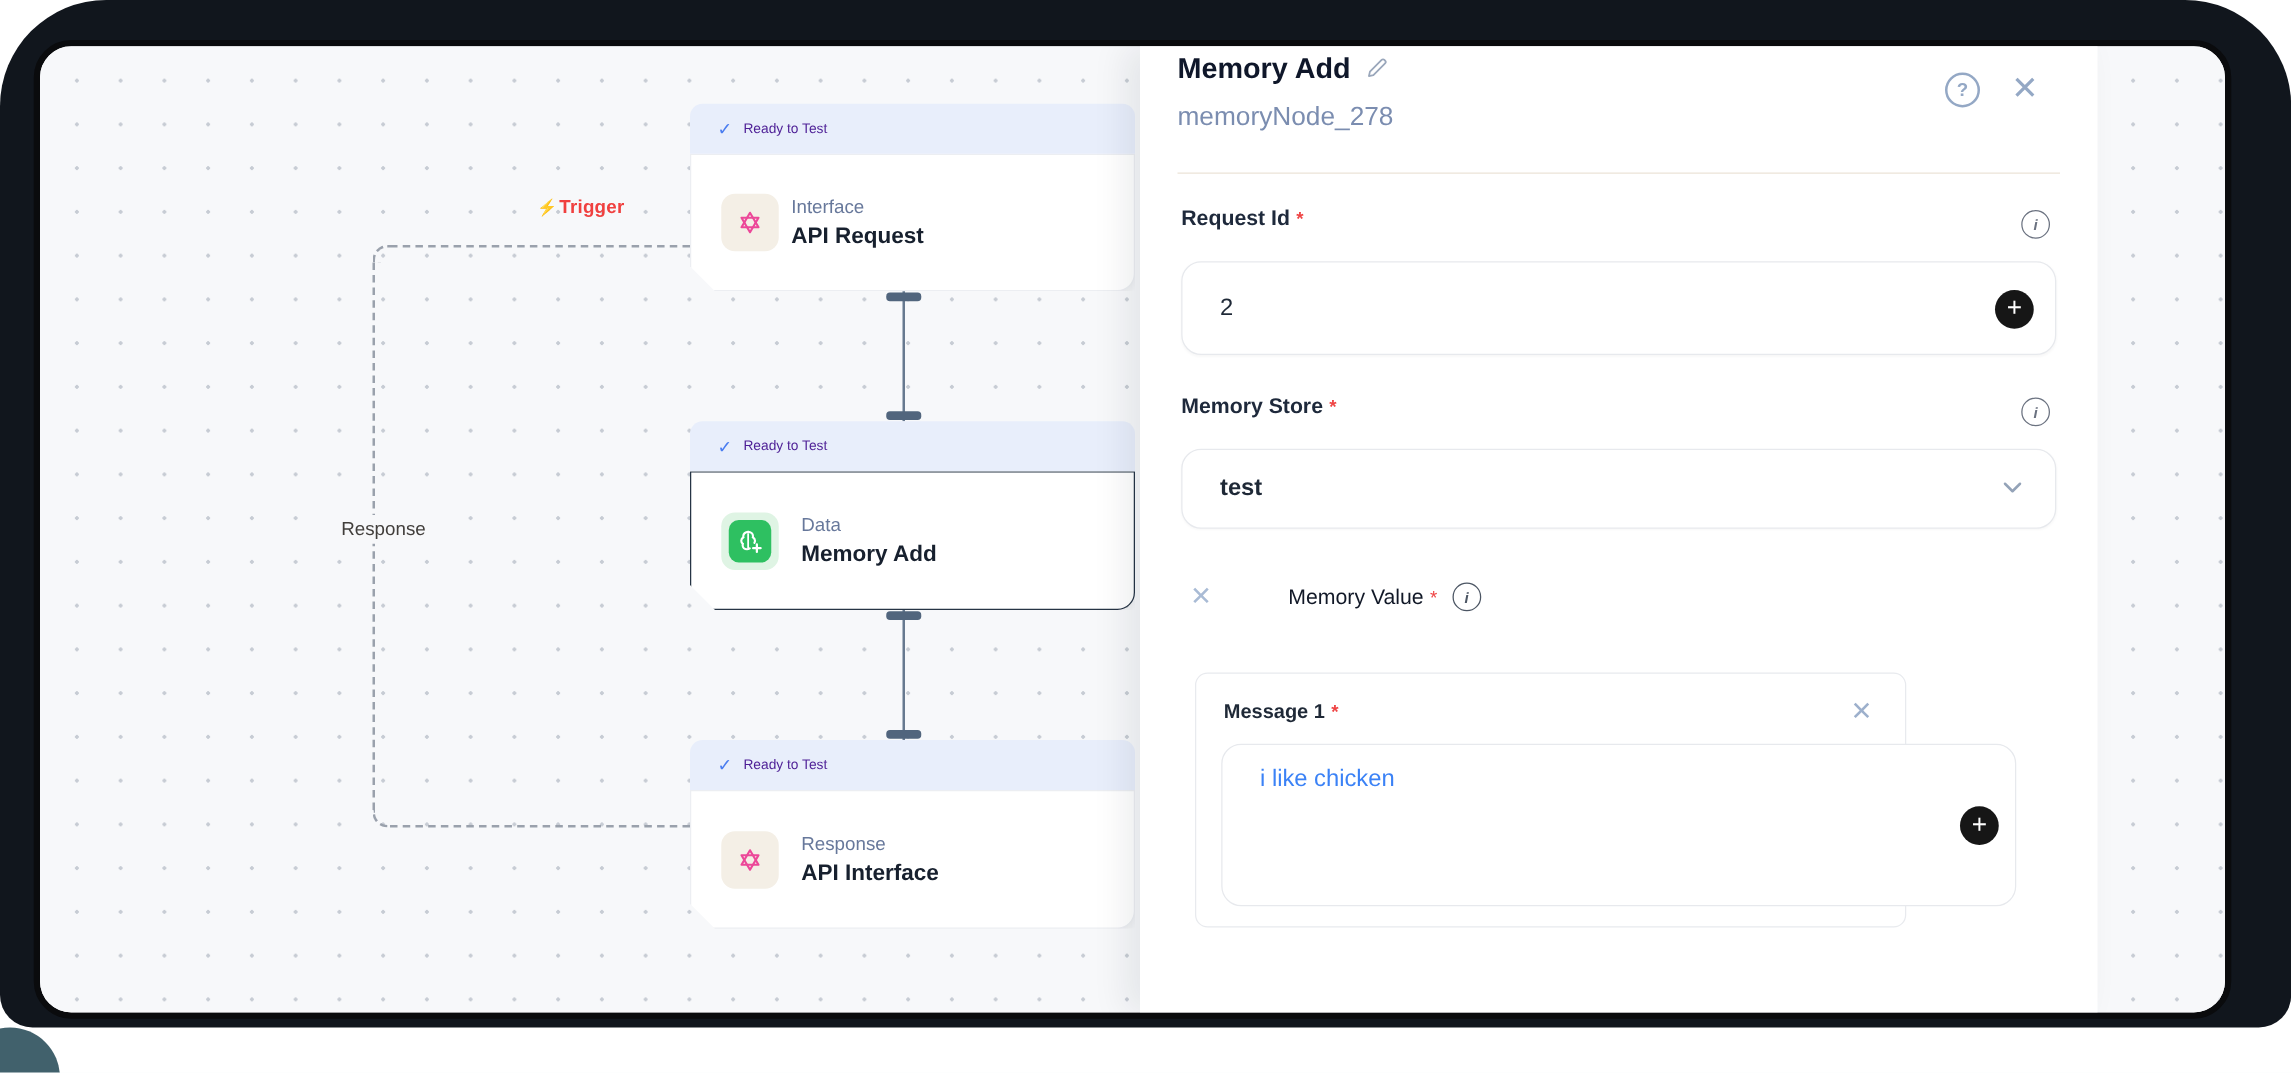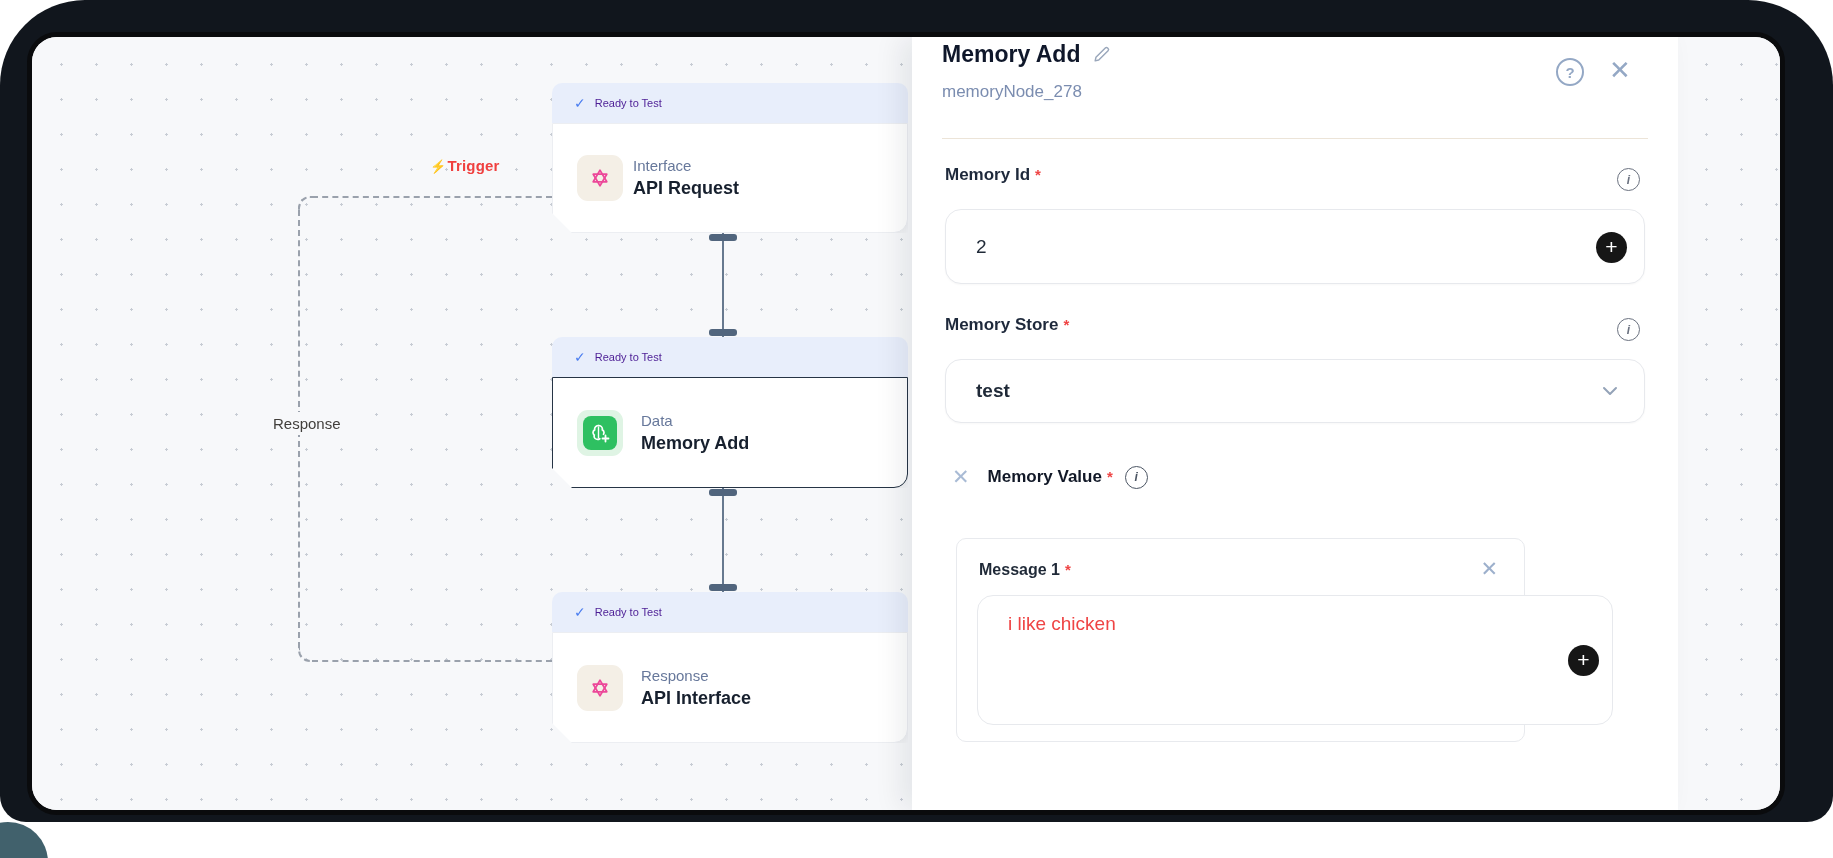--- a/index.html
+++ b/index.html
@@ -58,21 +58,21 @@
   
   .conn-line { position:absolute; width:2px; background:#67798f; left:690px; }
   .conn-handle { position:absolute; left:677px; width:28px; height:7px;
                  border-radius:3px; background:#51657d; }
 
   
   #panel { position:absolute; left:880px; top:0; width:766px; height:773px;
            background:#ffffff; box-shadow:-12px 0 26px rgba(15,23,42,.08); }
   #panel-title { position:absolute; left:30px; top:4px; color:#0f172a;
                  font-size:23px; font-weight:700; display:flex; align-items:center; gap:12px; }
-  #node-id { position:absolute; left:30px; top:45px; color:#7b8db0; font-size:17px; }
+  #node-id { position:absolute; left:30px; top:45px; color:#7b8db0; font-size:21px; }
   #help-btn { position:absolute; left:644px; top:21px; width:28px; height:28px;
               border:2px solid #94a8c5; border-radius:50%; color:#94a8c5;
               font-size:15px; font-weight:700; display:flex; align-items:center;
               justify-content:center; cursor:pointer; }
   #close-btn { position:absolute; left:697px; top:18px; color:#94a8c5;
                font-size:26px; font-weight:400; cursor:pointer; }
   #header-sep { position:absolute; left:30px; top:101px; width:706px; height:1px;
                 background:#ece4d8; }
 
   .field-label { position:absolute; left:33px; color:#1e293b; font-size:17px;
@@ -89,35 +89,35 @@
                   color:#1f2937; font-size:19px; }
   .plus-btn { position:absolute; width:31px; height:31px; border-radius:50%;
               background:#161616; color:#ffffff; display:flex; align-items:center;
               justify-content:center; font-size:21px; font-weight:400;
               line-height:1; cursor:pointer; padding-bottom:2px; }
   .chev { position:absolute; right:26px; top:50%; transform:translateY(-50%); }
 
   #mv-row { position:absolute; left:40px; top:428px; display:flex;
             align-items:center; gap:18px; }
   #mv-close { color:#a9bbd5; font-size:21px; cursor:pointer; }
-  #mv-label { color:#111827; font-size:17px; font-weight:700; }
+  #mv-label { color:#111827; font-size:17px; font-weight:400;margin-left:43px; }
   #mv-info { width:23px; height:23px; border:1.7px solid #4b5563; border-radius:50%;
              color:#4b5563; font-size:12px; font-style:italic; font-weight:700;
              display:flex; align-items:center; justify-content:center;
              margin-left:-6px; cursor:pointer; }
 
   #msg-card { position:absolute; left:44px; top:501px; width:569px; height:204px;
               border:1px solid #e8eaee; border-radius:10px; background:#fff; }
   #msg-label { position:absolute; left:22px; top:22px; color:#1f2937;
                font-size:16px; font-weight:700; }
   #msg-close { position:absolute; right:26px; top:18px; color:#9db0cc;
                font-size:21px; cursor:pointer; }
   #msg-textarea { position:absolute; left:20px; top:56px; width:636px; height:130px;
                   border:1px solid #e7e9ed; border-radius:16px; background:#fff; }
-  #msg-value { position:absolute; left:30px; top:17px; color:#ef4444; font-size:19px; }
+  #msg-value { position:absolute; left:30px; top:17px; color:#3b82f6; font-size:19px; }
 
   #add-msg-btn { position:absolute; left:44px; top:735px; width:686px; height:72px;
                  border:1.6px solid #cfd8e3; border-radius:12px; background:#fff;
                  color:#64748b; font-size:17px; font-weight:700; text-align:center;
                  padding-top:15px; cursor:pointer; }
 </style>
 </head>
 <body>
 
 <div id="stage">
@@ -215,21 +215,21 @@
               <path d="M16.8 3.7c.8-.8 2-.8 2.8 0l.7.7c.8.8.8 2 0 2.8L8.5 19 4 20l1-4.5L16.8 3.7z" fill="none" stroke="#9aa7bb" stroke-width="1.8" stroke-linejoin="round"></path>
             </svg>
         </span>
       </div>
       <div id="node-id">memoryNode_278</div>
       <div id="help-btn">?</div>
       <div id="close-btn">✕</div>
       <div id="header-sep"></div>
 
       <div class="field-label" style="top:128px;">
-        <span>Memory Id</span><span class="req">*</span>
+        <span>Request Id</span><span class="req">*</span>
       </div>
       <div class="info-btn" style="top:131px;">i</div>
       <div class="textbox" style="top:172px; height:75px;">
         <span class="val">2</span>
         <div class="plus-btn" style="right:17px; top:22px;">+</div>
       </div>
 
       <div class="field-label" style="top:278px;">
         <span>Memory Store</span><span class="req">*</span>
       </div>

